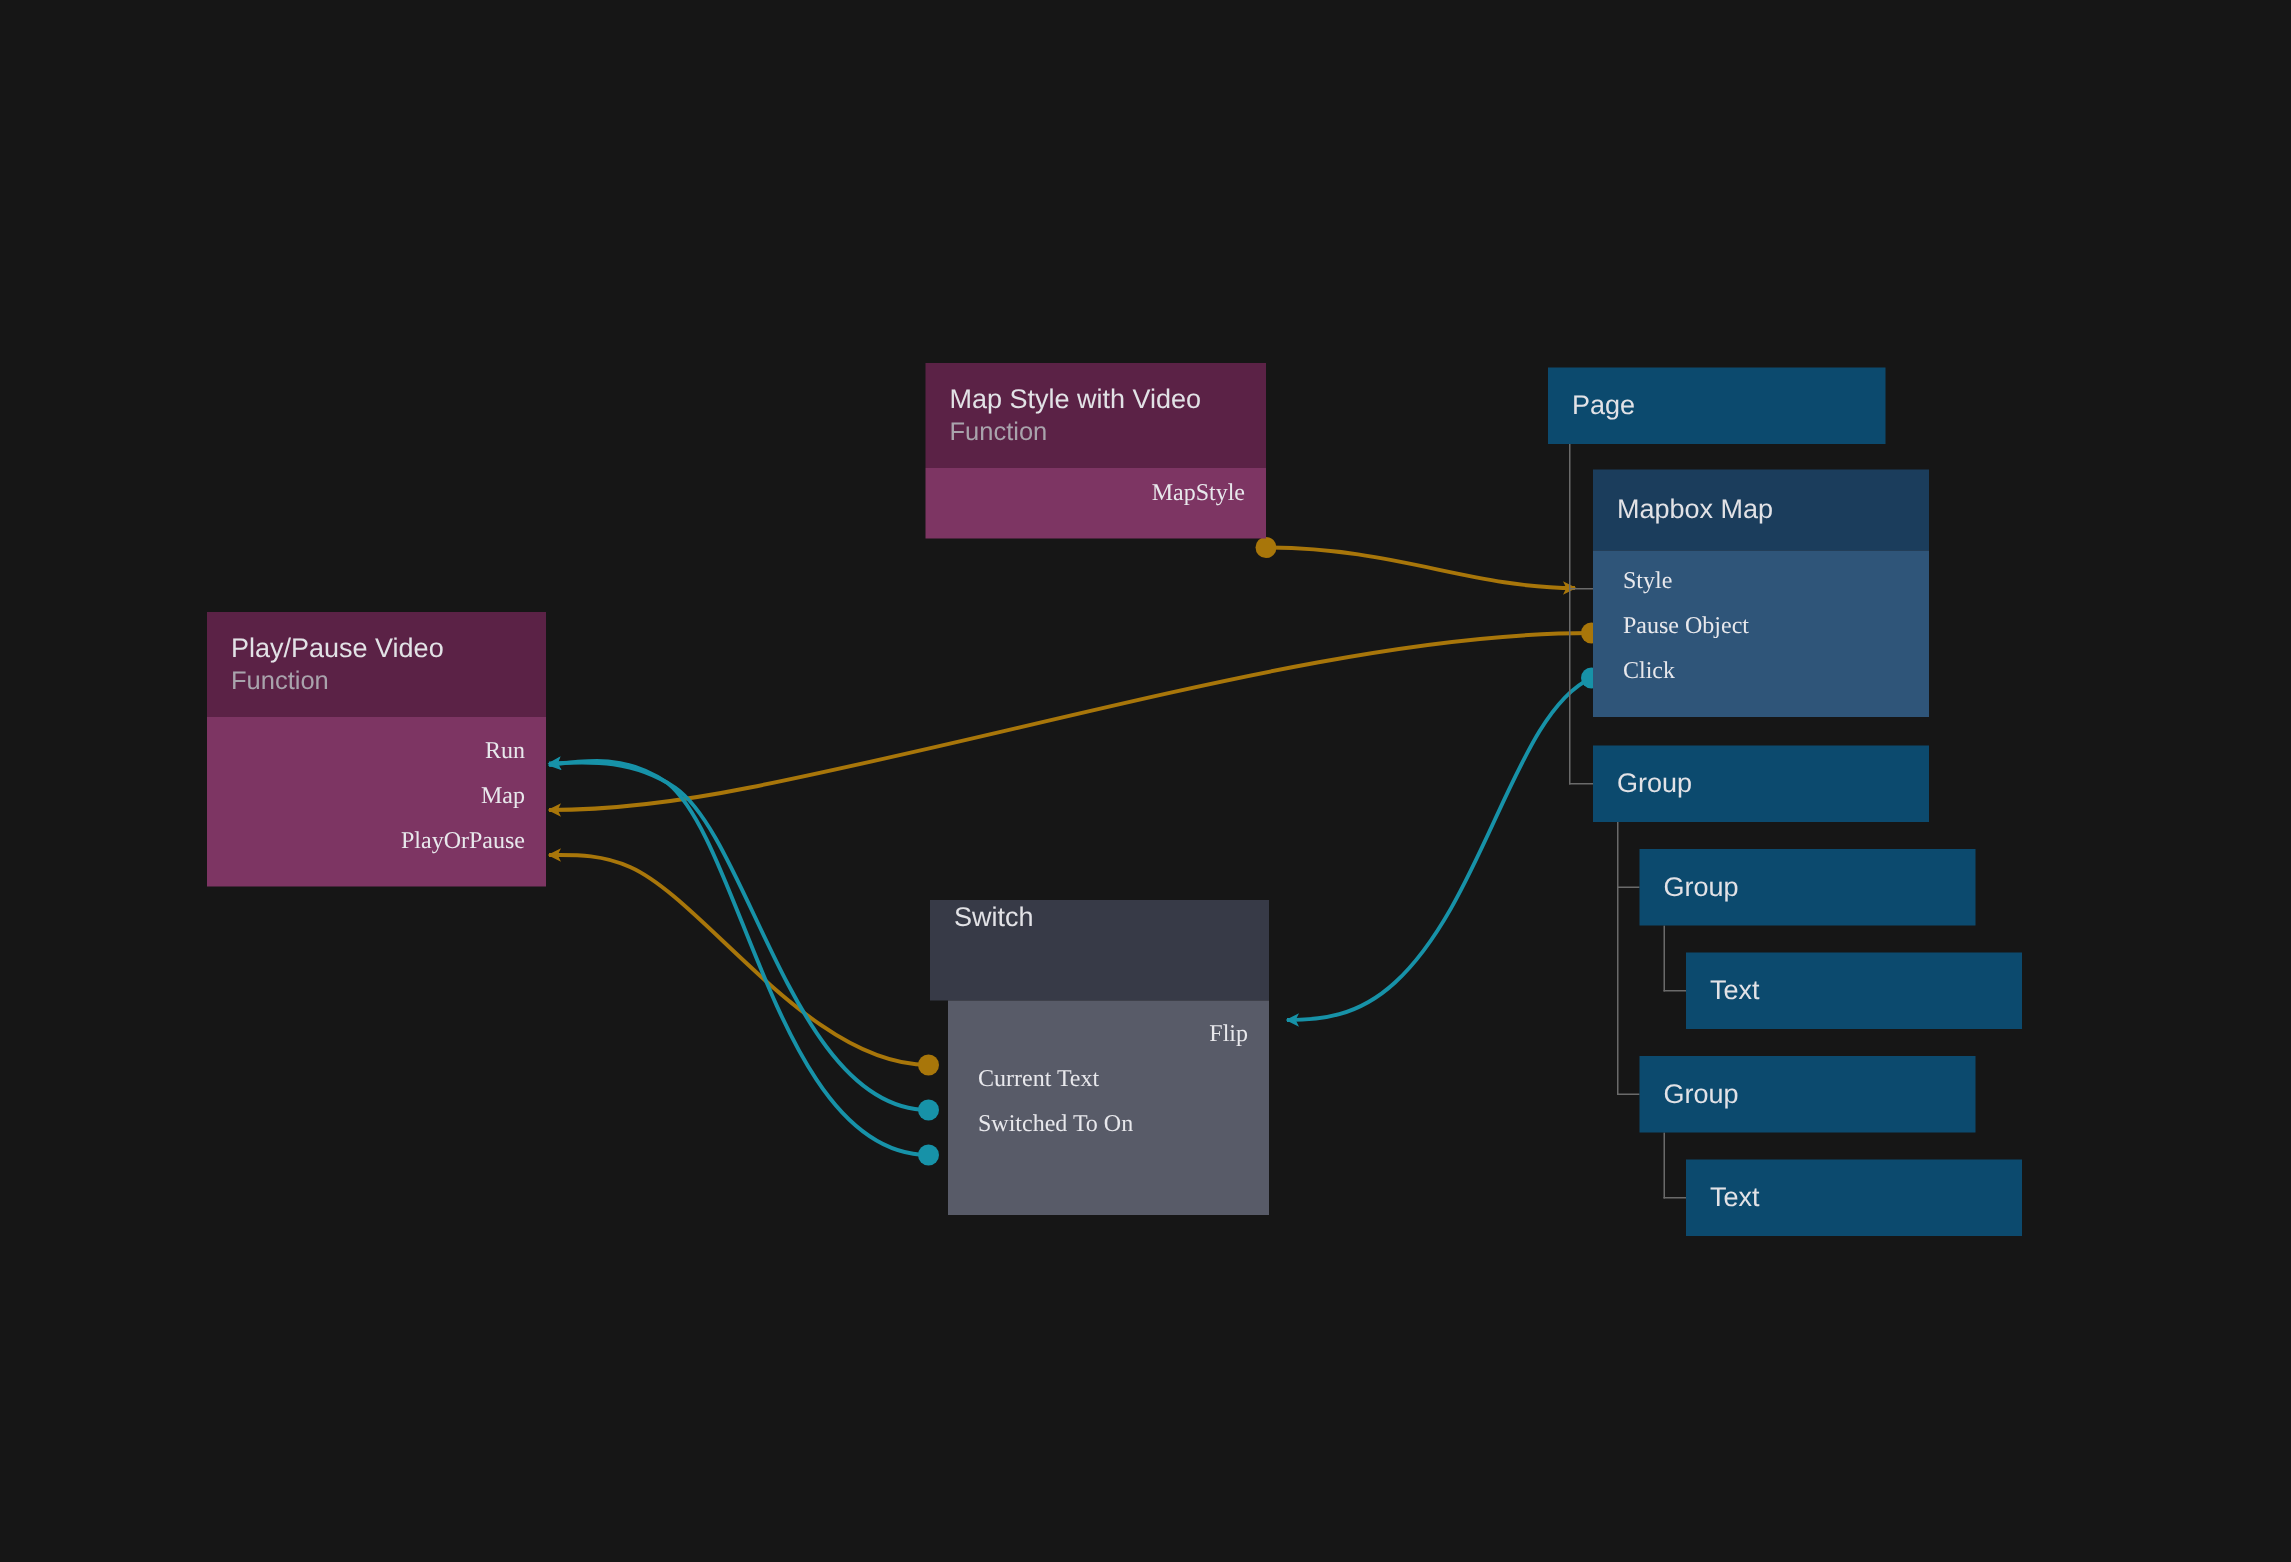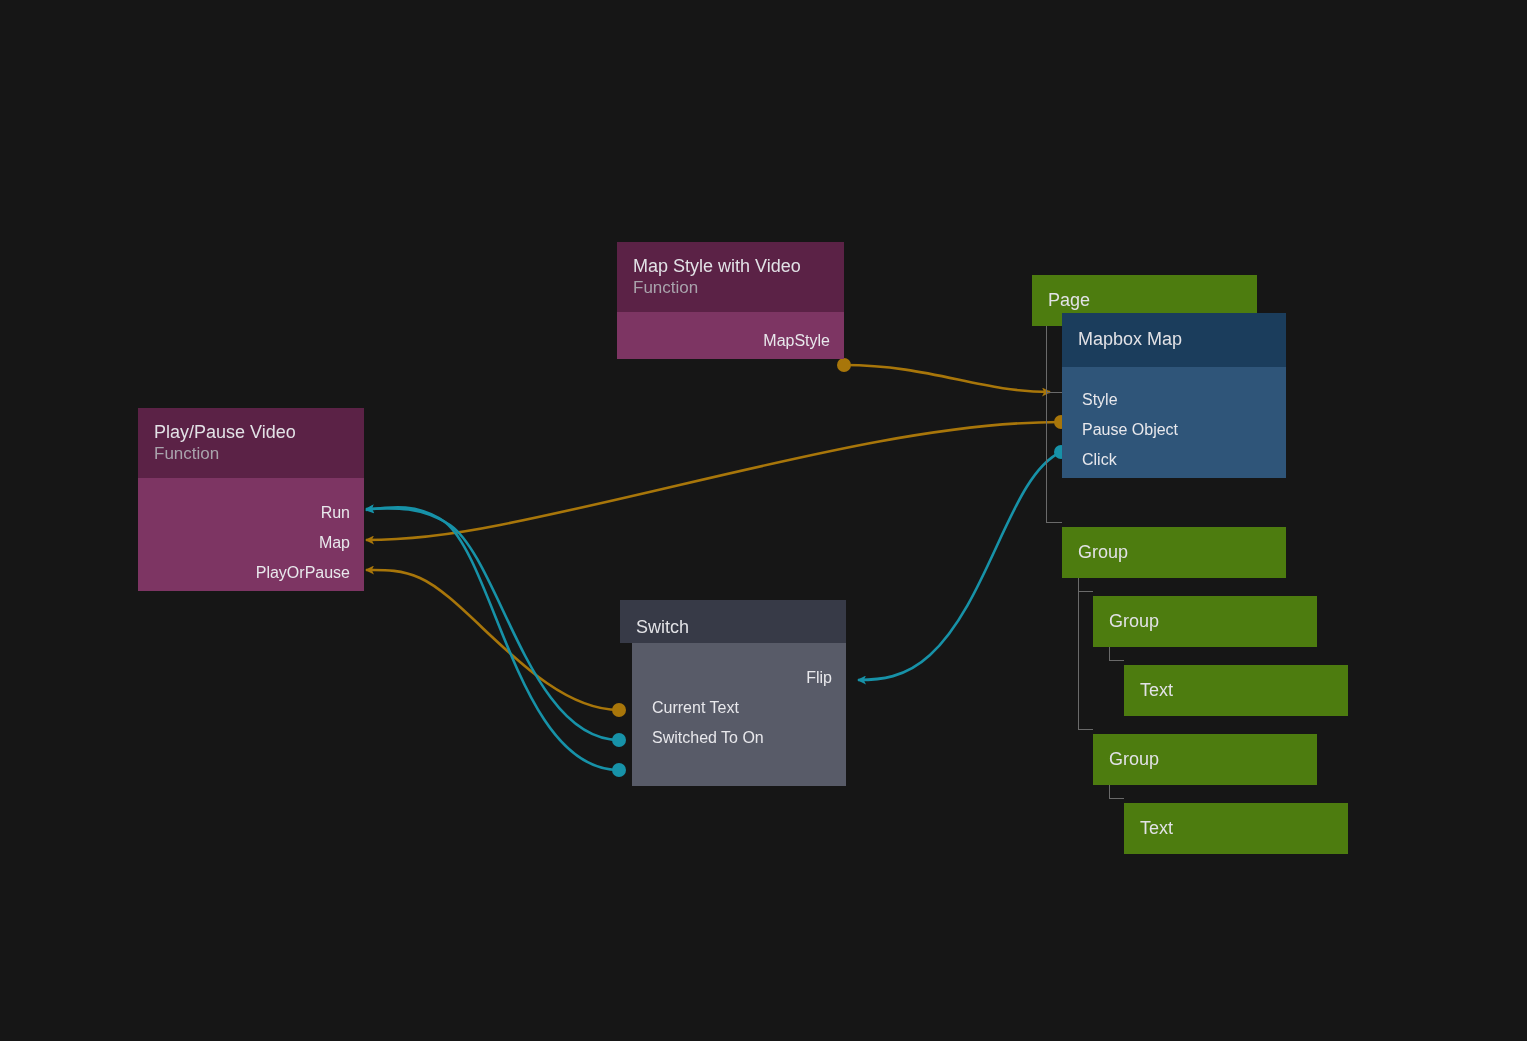--- a/index.html
+++ b/index.html
@@ -46,39 +46,40 @@
   }
   .node-body {
     box-sizing: border-box;
     position: relative;
     padding: 8px 0 12px 0;
   }
   .port-row {
     position: relative;
     height: 30px;
     display: flex;
-    align-items: flex-end;
+    align-items: flex-start;
     font-size: 16px;
     color: #e8e8ec;
+    font-family: Liberation Serif, serif;
   }
   .port-row.out-right { justify-content: flex-end; padding-right: 14px; }
   .port-row.in-left   { justify-content: flex-start; padding-left: 20px; }
 
   
   .fn .node-header { background: #5b2246; }
   .fn .node-body   { background: #7d3563; }
 
   
   .logic .node-header { background: #373a47; }
   .logic .node-body   { background: #585b68; }
 
   
   .el .node-header { background: #1b3d5c; }
   .el .node-body   { background: #2f5579; }
-  .el.plain        { background: #4d7c0f; margin-top: 30px; }
+  .el.plain        { background: #0c4a6e; }
 
   
   .tree-line {
     position: absolute;
     background: #6a6a6a;
   }
   .tree-v { width: 1px; }
   .tree-h { height: 1px; }
 
   .plain-label {
@@ -172,21 +173,21 @@
       <div class="port-row out-right">
         <span>Map</span>
       </div>
       <div class="port-row out-right">
         <span>PlayOrPause</span>
       </div>
     </div>
   </div>
 
   <div class="node logic" style="left:620px; top:600px; width:226px;">
-    <div class="node-header" style="height:43px; padding-top:16px;">
+    <div class="node-header" style="height:67px; padding-top:0;">
       <div class="node-title">Switch</div>
     </div>
     <div class="node-body" style="height:143px; padding-top:14px;margin-left:12px;">
       <div class="port-row out-right">
         <span>Flip</span>
       </div>
       <div class="port-row in-left" style="margin-top:0px;">
         <span>Current Text</span>
       </div>
       <div class="port-row in-left">

